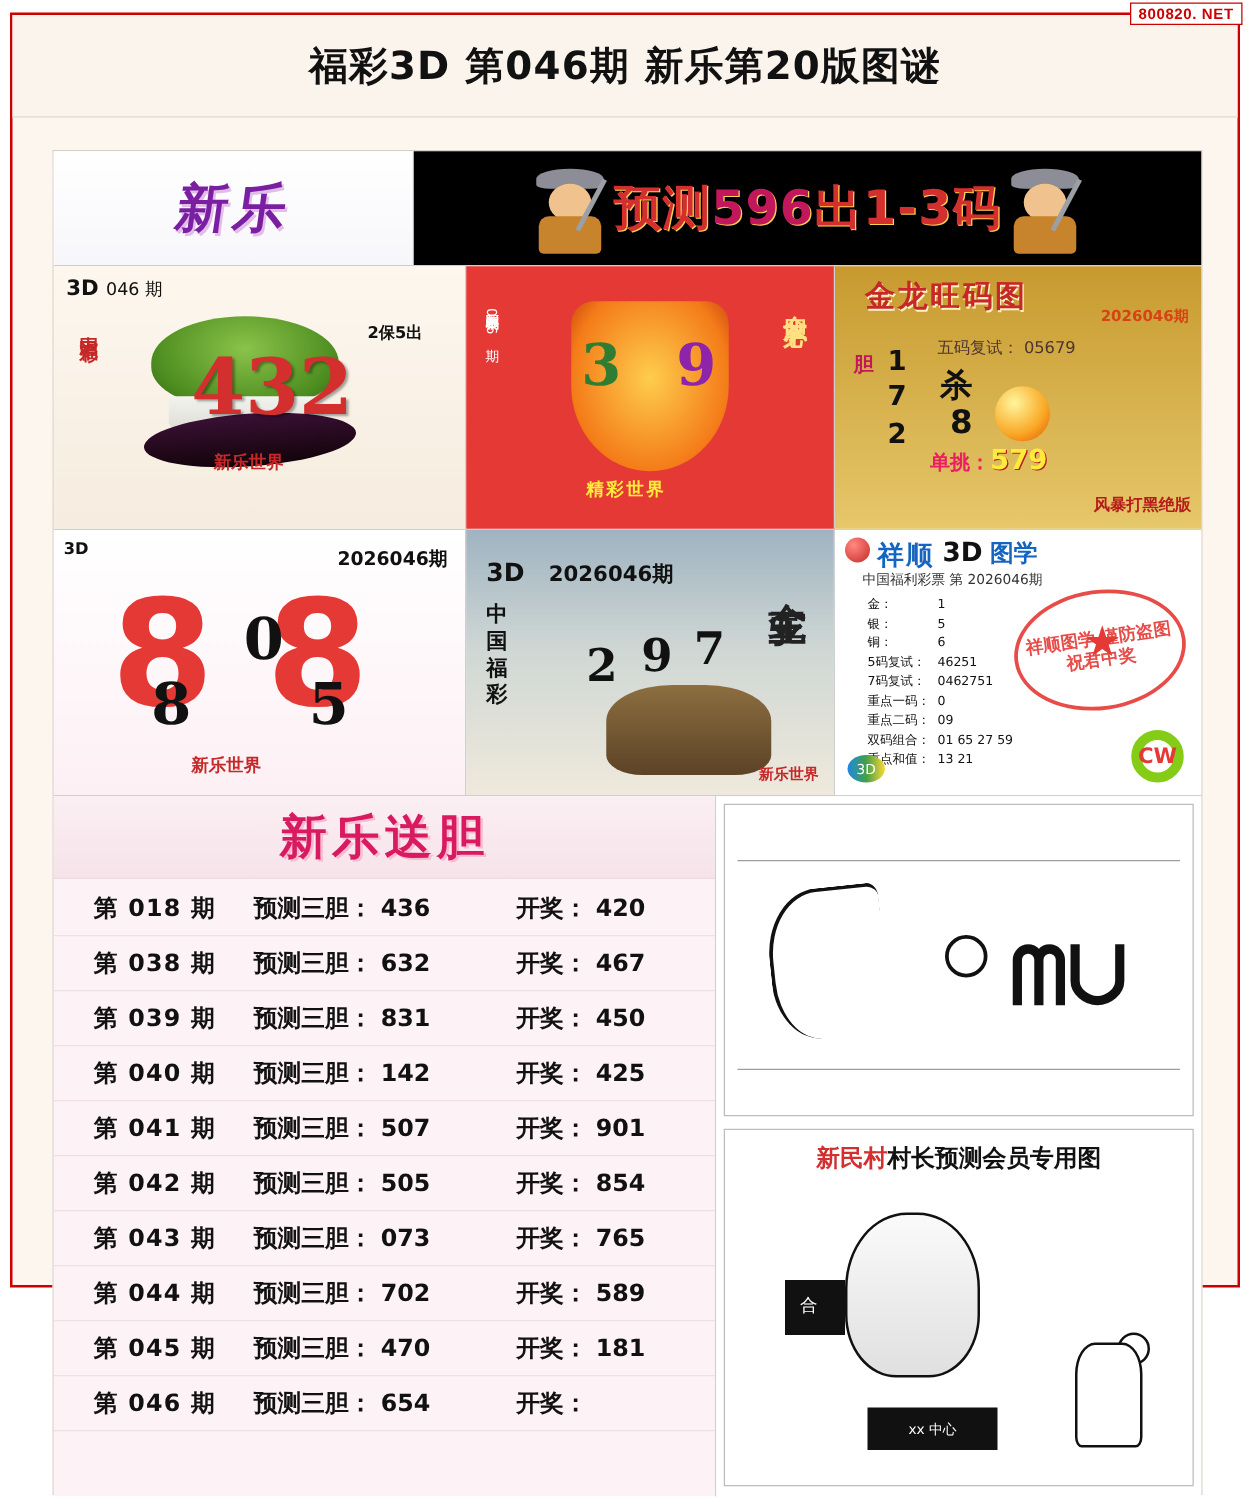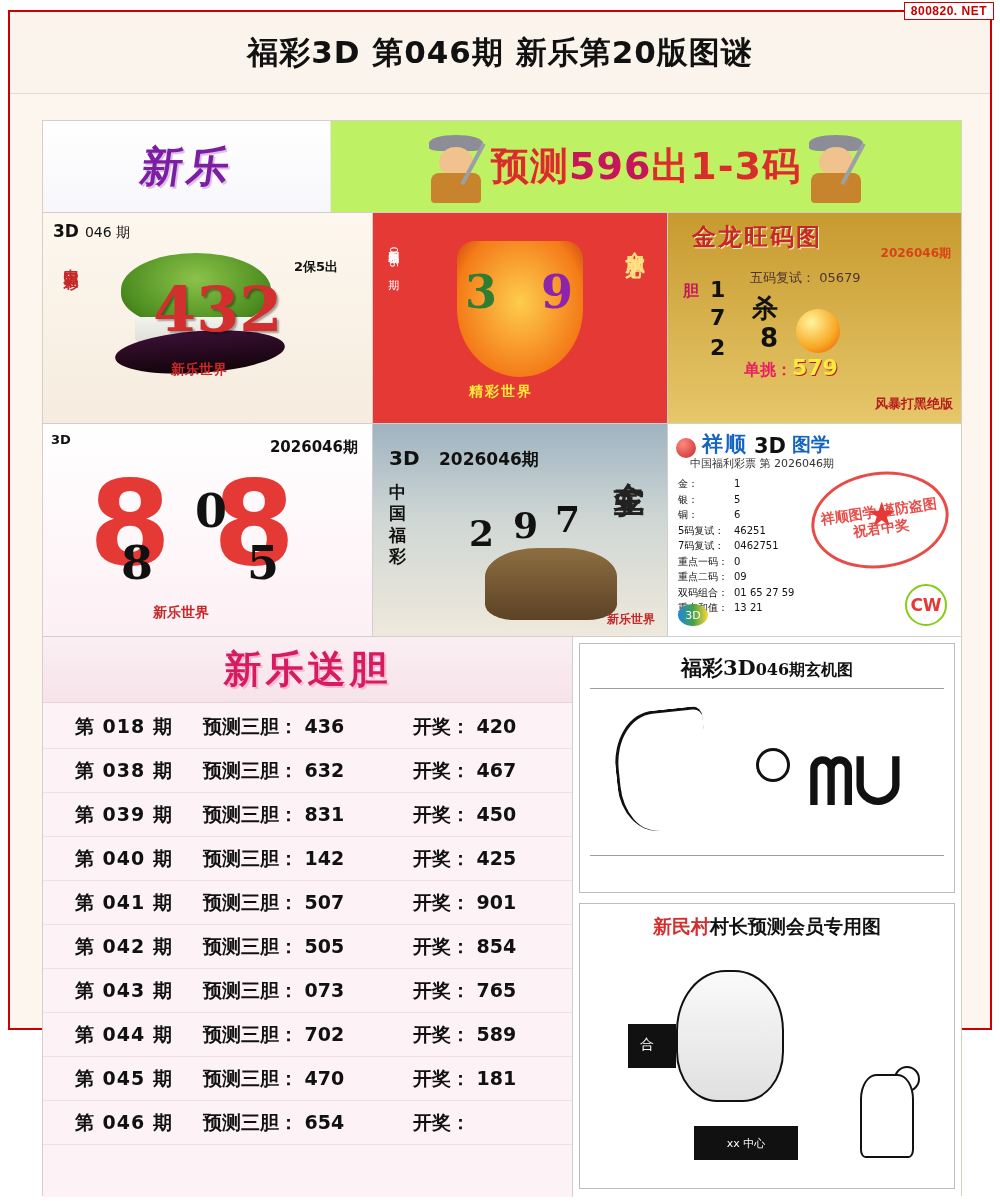--- a/index.html
+++ b/index.html
@@ -70,21 +70,21 @@
     color:#7b1fa2;
     font-family:"DejaVu Serif", serif;
     letter-spacing:4px;
     transform:skewX(-8deg);
     text-shadow:2px 2px 0 #e1bee7;
   }
   .banner-right {
     flex:1;
     display:flex; align-items:center; justify-content:center;
     position:relative;
-    background:#bef264;
+    background:#000000;
   }
   .pirate {
     width:70px; height:80px;
     position:relative;
     flex:none;
   }
   .pirate .hat {
     position:absolute; left:8px; top:8px; width:54px; height:16px;
     background:#8d8d97; border-radius:50% 50% 20% 20%;
   }
@@ -281,33 +281,33 @@
     background:linear-gradient(180deg,#8d6e41,#5c4326);
     border-radius:40% 40% 22% 22%;
   }
   .c5 .n2 { position:absolute; left:96px; top:88px; font-size:36px; font-weight:bold; color:#111; font-family:"DejaVu Serif",serif;}
   .c5 .n9 { position:absolute; left:140px; top:80px; font-size:36px; font-weight:bold; color:#111; font-family:"DejaVu Serif",serif;}
   .c5 .n7 { position:absolute; left:182px; top:74px; font-size:36px; font-weight:bold; color:#111; font-family:"DejaVu Serif",serif;}
   .c5 .brand { position:absolute; right:12px; bottom:8px; font-size:12px; font-weight:bold; color:#c62828;}
   
   .c6 .logo-row {
     position:absolute; left:8px; top:6px; right:6px;
-    display:flex; align-items:flex-end; gap:6px;
+    display:flex; align-items:flex-start; gap:6px;
   }
   .c6 .ball {
     width:20px;height:20px;border-radius:50%;
     background:radial-gradient(circle at 35% 30%,#ff8a80,#c62828);
     flex:none;
   }
   .c6 .xs { font-size:21px; font-weight:bold; color:#1565c0; letter-spacing:2px; font-family:"DejaVu Serif",serif;}
   .c6 .xs3d { font-size:21px; font-weight:bold; color:#111; }
   .c6 .xstu { font-size:19px; font-weight:bold; color:#1565c0; }
   .c6 .sub2 { position:absolute; left:22px; top:32px; font-size:11px; color:#333;}
   .c6 .datacol {
-    position:absolute; left:10px; top:52px;
+    position:absolute; left:26px; top:52px;
     font-size:10px; color:#111; line-height:1.55;
   }
   .c6 .datacol .k { display:inline-block; width:56px; }
   .c6 .stamp {
     position:absolute; right:12px; top:48px;
     width:138px; height:96px;
     border:3px solid #e53935; border-radius:50%;
     color:#e53935;
     display:flex; align-items:center; justify-content:center;
     font-size:14px; font-weight:bold;
@@ -315,21 +315,21 @@
     opacity:.9;
     text-align:center; line-height:1.2;
   }
   .c6 .star {
     position:absolute; right:64px; top:70px;
     color:#e53935; font-size:34px;
   }
   .c6 .cwlogo {
     position:absolute; right:14px; bottom:10px;
     width:42px; height:42px; border-radius:50%;
-    border:2px solid #84cc16; color:#e53935;
+    border:8px solid #84cc16; color:#e53935;
     display:flex;align-items:center;justify-content:center;
     font-size:17px; font-weight:bold;
   }
   .c6 .ball3 {
     position:absolute; left:10px; bottom:10px;
     width:30px;height:22px;border-radius:50%;
     background:linear-gradient(90deg,#1e88e5,#43a047,#fdd835);
     color:#fff; font-size:11px; display:flex;align-items:center;justify-content:center;
   }
   
@@ -616,23 +616,20 @@
             <span class="q">第 046 期</span>
             <span class="p">预测三胆： 654</span>
             <span class="o">开奖：</span>
           </div>
         </div>
       </div>
 
       <div class="lower-right">
 
         <div class="xuanji">
-          <div class="xt">
-            <span>福彩3D</span><span class="pd">046期玄机图</span>
-          </div>
           <div class="rule1"></div>
           <div class="bird"></div>
           <div class="sun"></div>
           <div class="wave">ᗰᑌ</div>
           <div class="rule2"></div>
         </div>
 
         <div class="xinmin">
           <div class="xt">
             <span class="red">新民村</span><span>村长预测会员专用图</span>

